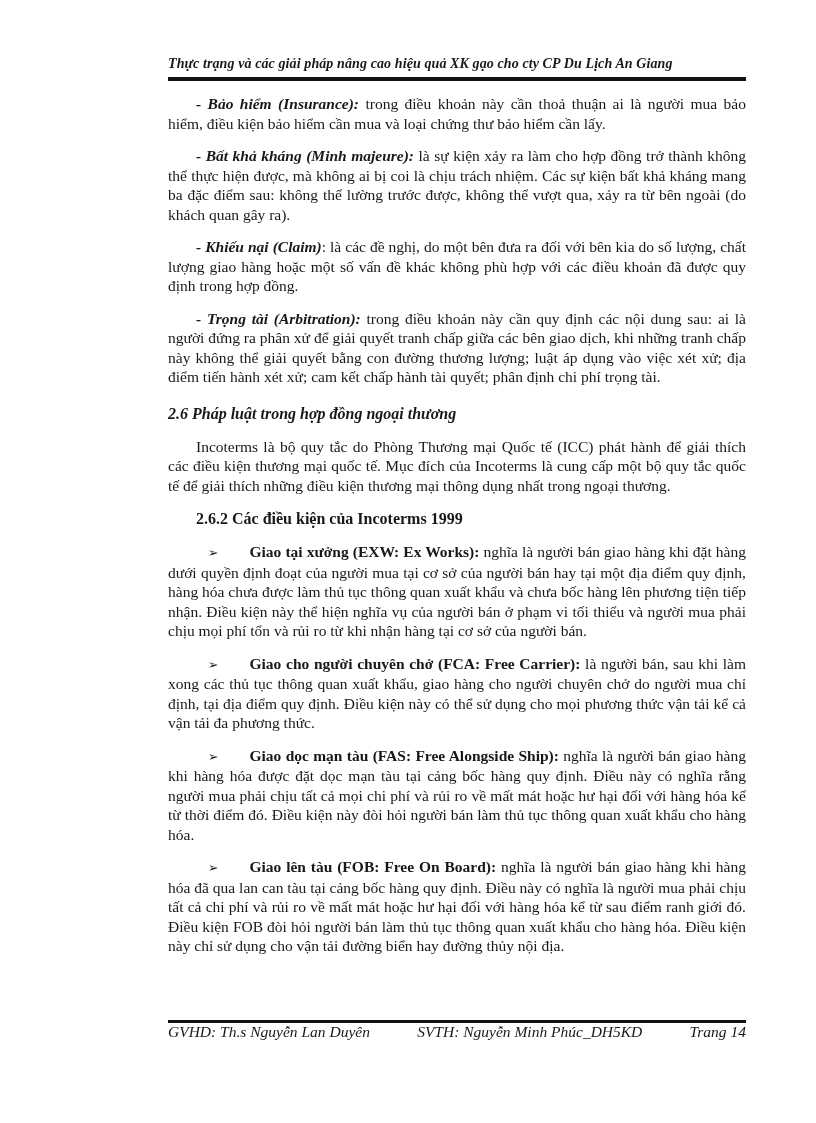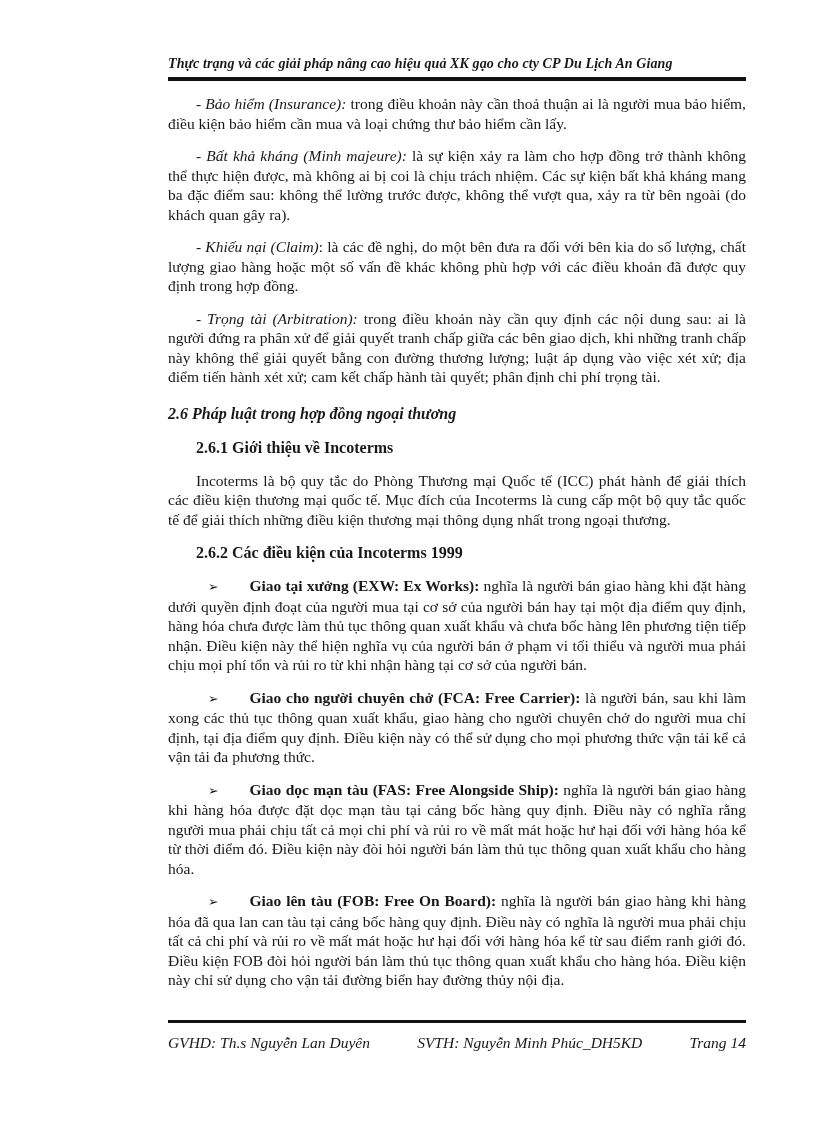--- a/index.html
+++ b/index.html
@@ -30,21 +30,21 @@
   }
   .bodytext { margin-top: 2px; }
   p.para, p.bullet {
     margin: 13px 0 0 0;
     font-size: 15.5px;
     line-height: 19.5px;
     text-align: justify;
     text-indent: 28px;
   }
   p.bullet { text-indent: 40px; }
-  .lead { font-style: italic; }
+  .lead { font-style: italic; font-weight: bold; }
   .blead { font-weight: bold; margin-left: 20px; }
   .marker {
     font-family: "DejaVu Sans", sans-serif;
     font-size: 12.5px;
     padding-right: 11px;
   }
   h2.sec {
     margin: 17px 0 0 0;
     font-size: 16px;
     font-weight: bold;
@@ -56,21 +56,21 @@
     font-size: 16px;
     font-weight: bold;
     line-height: 20px;
   }
   .footer {
     position: absolute;
     left: 168px;
     width: 578px;
     top: 1020px;
     border-top: 3px solid #121212;
-    padding-top: 11px;
+    padding-top: 0;
     display: flex;
     justify-content: space-between;
     align-items: baseline;
     font-style: italic;
     font-size: 15.5px;
     white-space: nowrap;
   }
 </style>
 </head>
 <body>
@@ -85,21 +85,20 @@
       <p class="para"><i class="lead">- Bảo hiểm (Insurance):</i><span> trong điều khoản này cần thoả thuận ai là người mua bảo hiểm, điều kiện bảo hiểm cần mua và loại chứng thư bảo hiểm cần lấy.</span></p>
 
       <p class="para"><i class="lead">- Bất khả kháng (Minh majeure):</i><span> là sự kiện xảy ra làm cho hợp đồng trở thành không thể thực hiện được, mà không ai bị coi là chịu trách nhiệm. Các sự kiện bất khả kháng mang ba đặc điểm sau: không thể lường trước được, không thể vượt qua, xảy ra từ bên ngoài (do khách quan gây ra).</span></p>
 
       <p class="para"><i class="lead">- Khiếu nại (Claim)</i><span>: là các đề nghị, do một bên đưa ra đối với bên kia do số lượng, chất lượng giao hàng hoặc một số vấn đề khác không phù hợp với các điều khoản đã được quy định trong hợp đồng.</span></p>
 
       <p class="para"><i class="lead">- Trọng tài (Arbitration):</i><span> trong điều khoản này cần quy định các nội dung sau: ai là người đứng ra phân xử để giải quyết tranh chấp giữa các bên giao dịch, khi những tranh chấp này không thể giải quyết bằng con đường thương lượng; luật áp dụng vào việc xét xử; địa điểm tiến hành xét xử; cam kết chấp hành tài quyết; phân định chi phí trọng tài.</span></p>
 
       <h2 class="sec">2.6 Pháp luật trong hợp đồng ngoại  thương</h2>
 
-      <h3 class="subsec">2.6.1 Giới thiệu về Incoterms</h3>
 
       <p class="para">Incoterms là bộ quy tắc do Phòng Thương mại Quốc tế (ICC) phát hành để giải thích các điều kiện thương mại quốc tế. Mục đích của Incoterms là cung cấp một bộ quy tắc quốc tế để giải thích những điều kiện thương mại thông dụng nhất trong ngoại thương.</p>
 
       <h3 class="subsec">2.6.2 Các điều kiện của Incoterms 1999</h3>
 
       <p class="bullet"><span class="marker">➢</span><b class="blead">Giao tại xưởng (EXW: Ex Works):</b><span> nghĩa là người bán giao hàng khi đặt hàng dưới quyền định đoạt của người mua tại cơ sở của người bán hay tại một địa điểm quy định, hàng hóa chưa được làm thủ tục thông quan xuất khẩu và chưa bốc hàng lên phương tiện tiếp nhận. Điều kiện này thể hiện nghĩa vụ của người bán ở phạm vi tối thiểu và người mua phải chịu mọi phí tổn và rủi ro từ khi nhận hàng tại cơ sở của người bán.</span></p>
 
       <p class="bullet"><span class="marker">➢</span><b class="blead">Giao cho người chuyên chở (FCA: Free Carrier):</b><span> là người bán, sau khi làm xong các thủ tục thông quan xuất khẩu, giao hàng cho người chuyên chở do người mua chỉ định, tại địa điểm quy định. Điều kiện này có thể sử dụng cho mọi phương thức vận tải kể cả vận tải đa phương thức.</span></p>
 
       <p class="bullet"><span class="marker">➢</span><b class="blead">Giao dọc mạn tàu (FAS: Free Alongside Ship):</b><span> nghĩa là người bán giao hàng khi hàng hóa được đặt dọc mạn tàu tại cảng bốc hàng quy định. Điều này có nghĩa rằng người mua phải chịu tất cả mọi chi phí và rủi ro về mất mát hoặc hư hại đối với hàng hóa kể từ thời điểm đó. Điều kiện này đòi hỏi người bán làm thủ tục thông quan xuất khẩu cho hàng hóa.</span></p>

